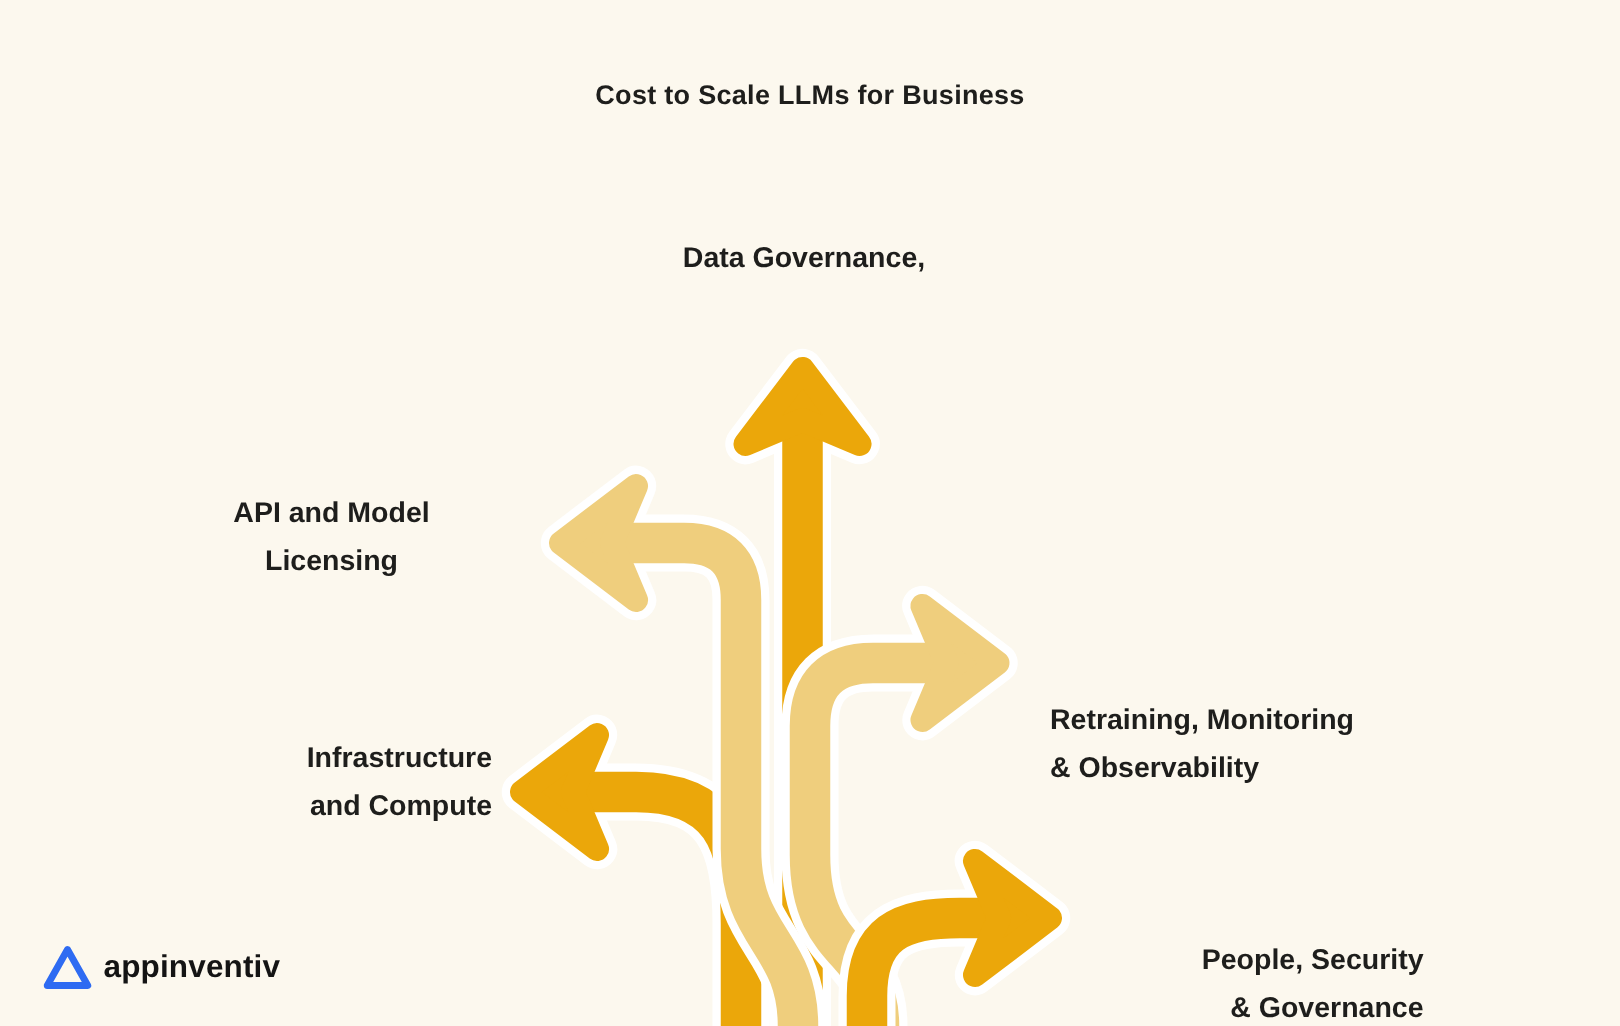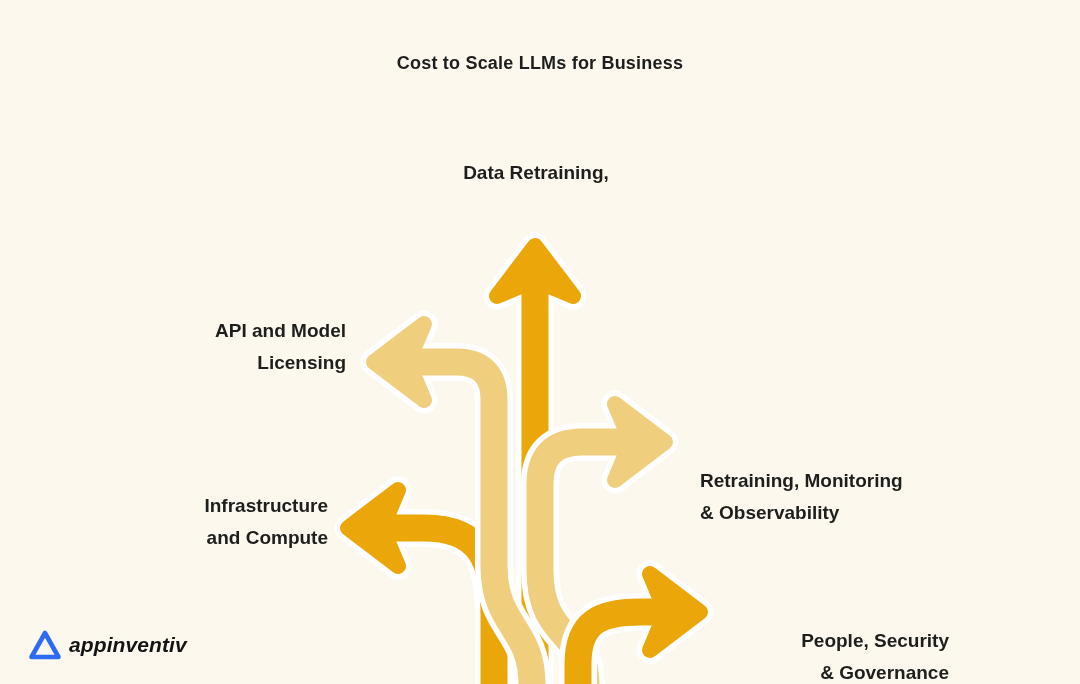--- a/index.html
+++ b/index.html
@@ -36,21 +36,20 @@
   .shaft-tan  { fill: none; stroke: var(--tan, #EFCE7D);  stroke-width: 27; stroke-linecap: butt; }
   .head-w { fill: var(--outline, #fff); stroke: var(--outline, #fff); stroke-width: 27; stroke-linejoin: round; }
   .head-gold { fill: var(--gold, #EBA70A); stroke: var(--gold, #EBA70A); stroke-width: 16; stroke-linejoin: round; }
   .head-tan  { fill: var(--tan, #EFCE7D);  stroke: var(--tan, #EFCE7D);  stroke-width: 16; stroke-linejoin: round; }
   .logo {
     position: absolute;
     left: 28px; top: 629px;
     display: flex;
     align-items: center;
     gap: 7px;
-    font-style: italic;
   }
   .logo-text {
     font-size: 21px;
     font-weight: 600;
     letter-spacing: 0.1px;
     color: #141414;
   }
   .logo-tri { stroke: var(--logo_blue, #2E6BF2); fill: none; stroke-width: 4.6; stroke-linejoin: round; stroke-linecap: round; }
 </style>
 </head>
@@ -93,24 +92,24 @@
 
   <g>
     <path class="shaft-w" d="M578 684 L578 664 C578 622 600 612 640 612 L668 612"></path>
     <use href="#head-shape" class="head-w" transform="translate(700,612)"></use>
     <path class="shaft-gold" d="M578 684 L578 664 C578 622 600 612 640 612 L668 612"></path>
     <use href="#head-shape" class="head-gold" transform="translate(700,612)"></use>
   </g>
 </svg>
 
 <div class="lbl center" style="left:386px; top:157px; width:300px;">
-  <div>Data Retraining,</div>
+  <div>Data Governance,</div>
 </div>
 
-<div class="lbl right" style="left:96px; top:315px; width:250px;">
+<div class="lbl right" style="left:96px; top:327px; width:250px;text-align:center;">
   <div>API and Model</div>
   <div>Licensing</div>
 </div>
 
 <div class="lbl left" style="left:700px; top:417px; width:280px;">
   <div>Retraining, Monitoring</div>
   <div>&amp; Observability</div>
 </div>
 
 <div class="lbl right" style="left:78px; top:490px; width:250px;">

